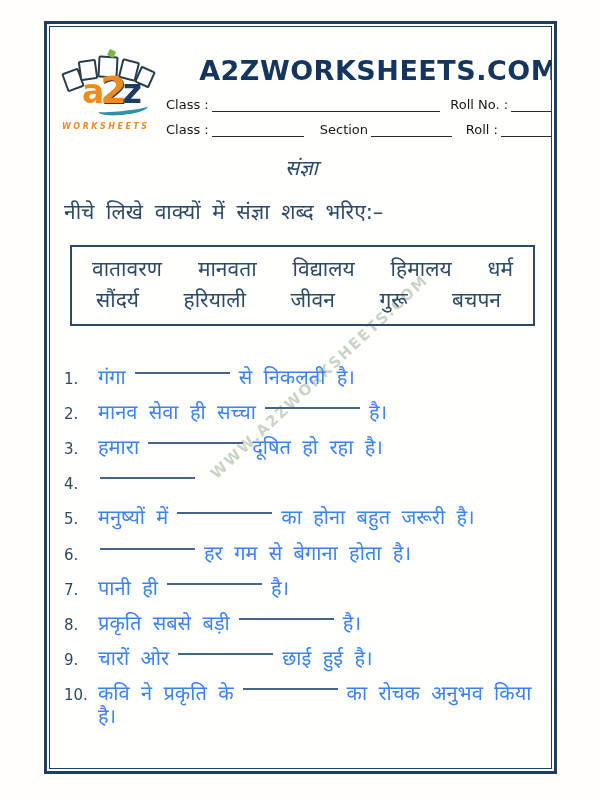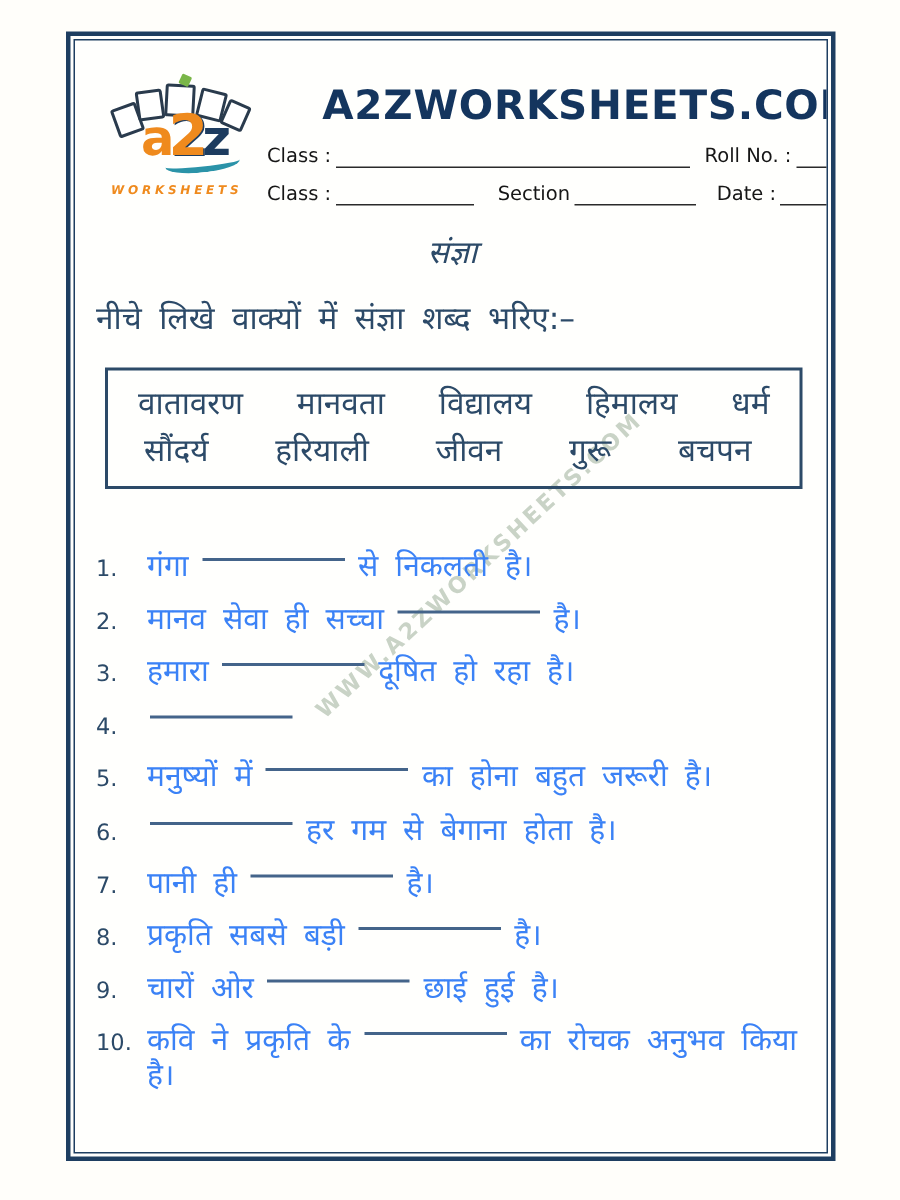--- a/index.html
+++ b/index.html
@@ -26,21 +26,21 @@
     text-align: center;
     transform: rotate(-43deg);
     color: #c9d3c6;
     font-size: 15px; letter-spacing: 2px; font-weight: bold;
     z-index: 0; white-space: nowrap;
   }
   .content { position: relative; z-index: 1; height: 100%; padding: 26px 10px 0 12px; }
 
   
   .header { display: flex; align-items: flex-start; }
-  .logo { width: 96px; height: 80px; position: relative; flex: none; margin-left: 12px; }
+  .logo { width: 96px; height: 80px; position: relative; flex: none; margin-left: 0; }
   .paper {
     position: absolute; background: #fff; border: 2px solid #2a3b4d;
     width: 18px; height: 20px; border-radius: 2px;
   }
   .p1 { left: 2px;  top: 17px; transform: rotate(-20deg); }
   .p2 { left: 17px; top: 7px;  transform: rotate(-8deg); }
   .p3 { left: 36px; top: 3px;  width: 20px; height: 22px; transform: rotate(3deg); }
   .p4 { left: 58px; top: 7px;  transform: rotate(14deg); }
   .p5 { left: 75px; top: 15px; width: 16px; height: 18px; transform: rotate(24deg); }
   .leaf { position: absolute; left: 46px; top: -3px; width: 7px; height: 7px;
@@ -135,21 +135,21 @@
             <span class="fl fl-name"></span>
             <span class="lbl">Roll No. :</span>
             <span class="fl fl-roll"></span>
           </div>
 
           <div class="form-row">
             <span class="lbl">Class :</span>
             <span class="fl fl-class"></span>
             <span class="lbl">Section</span>
             <span class="fl fl-section"></span>
-            <span class="lbl">Date :</span>
+            <span class="lbl">Roll :</span>
             <span class="fl fl-date"></span>
           </div>
         </div>
       </div>
 
       <div class="ws-title hi">संज्ञा</div>
       <div class="instruction hi">नीचे लिखे वाक्यों में संज्ञा शब्द भरिए:–</div>
 
       <div class="word-box hi">
         <div class="wb-row">

